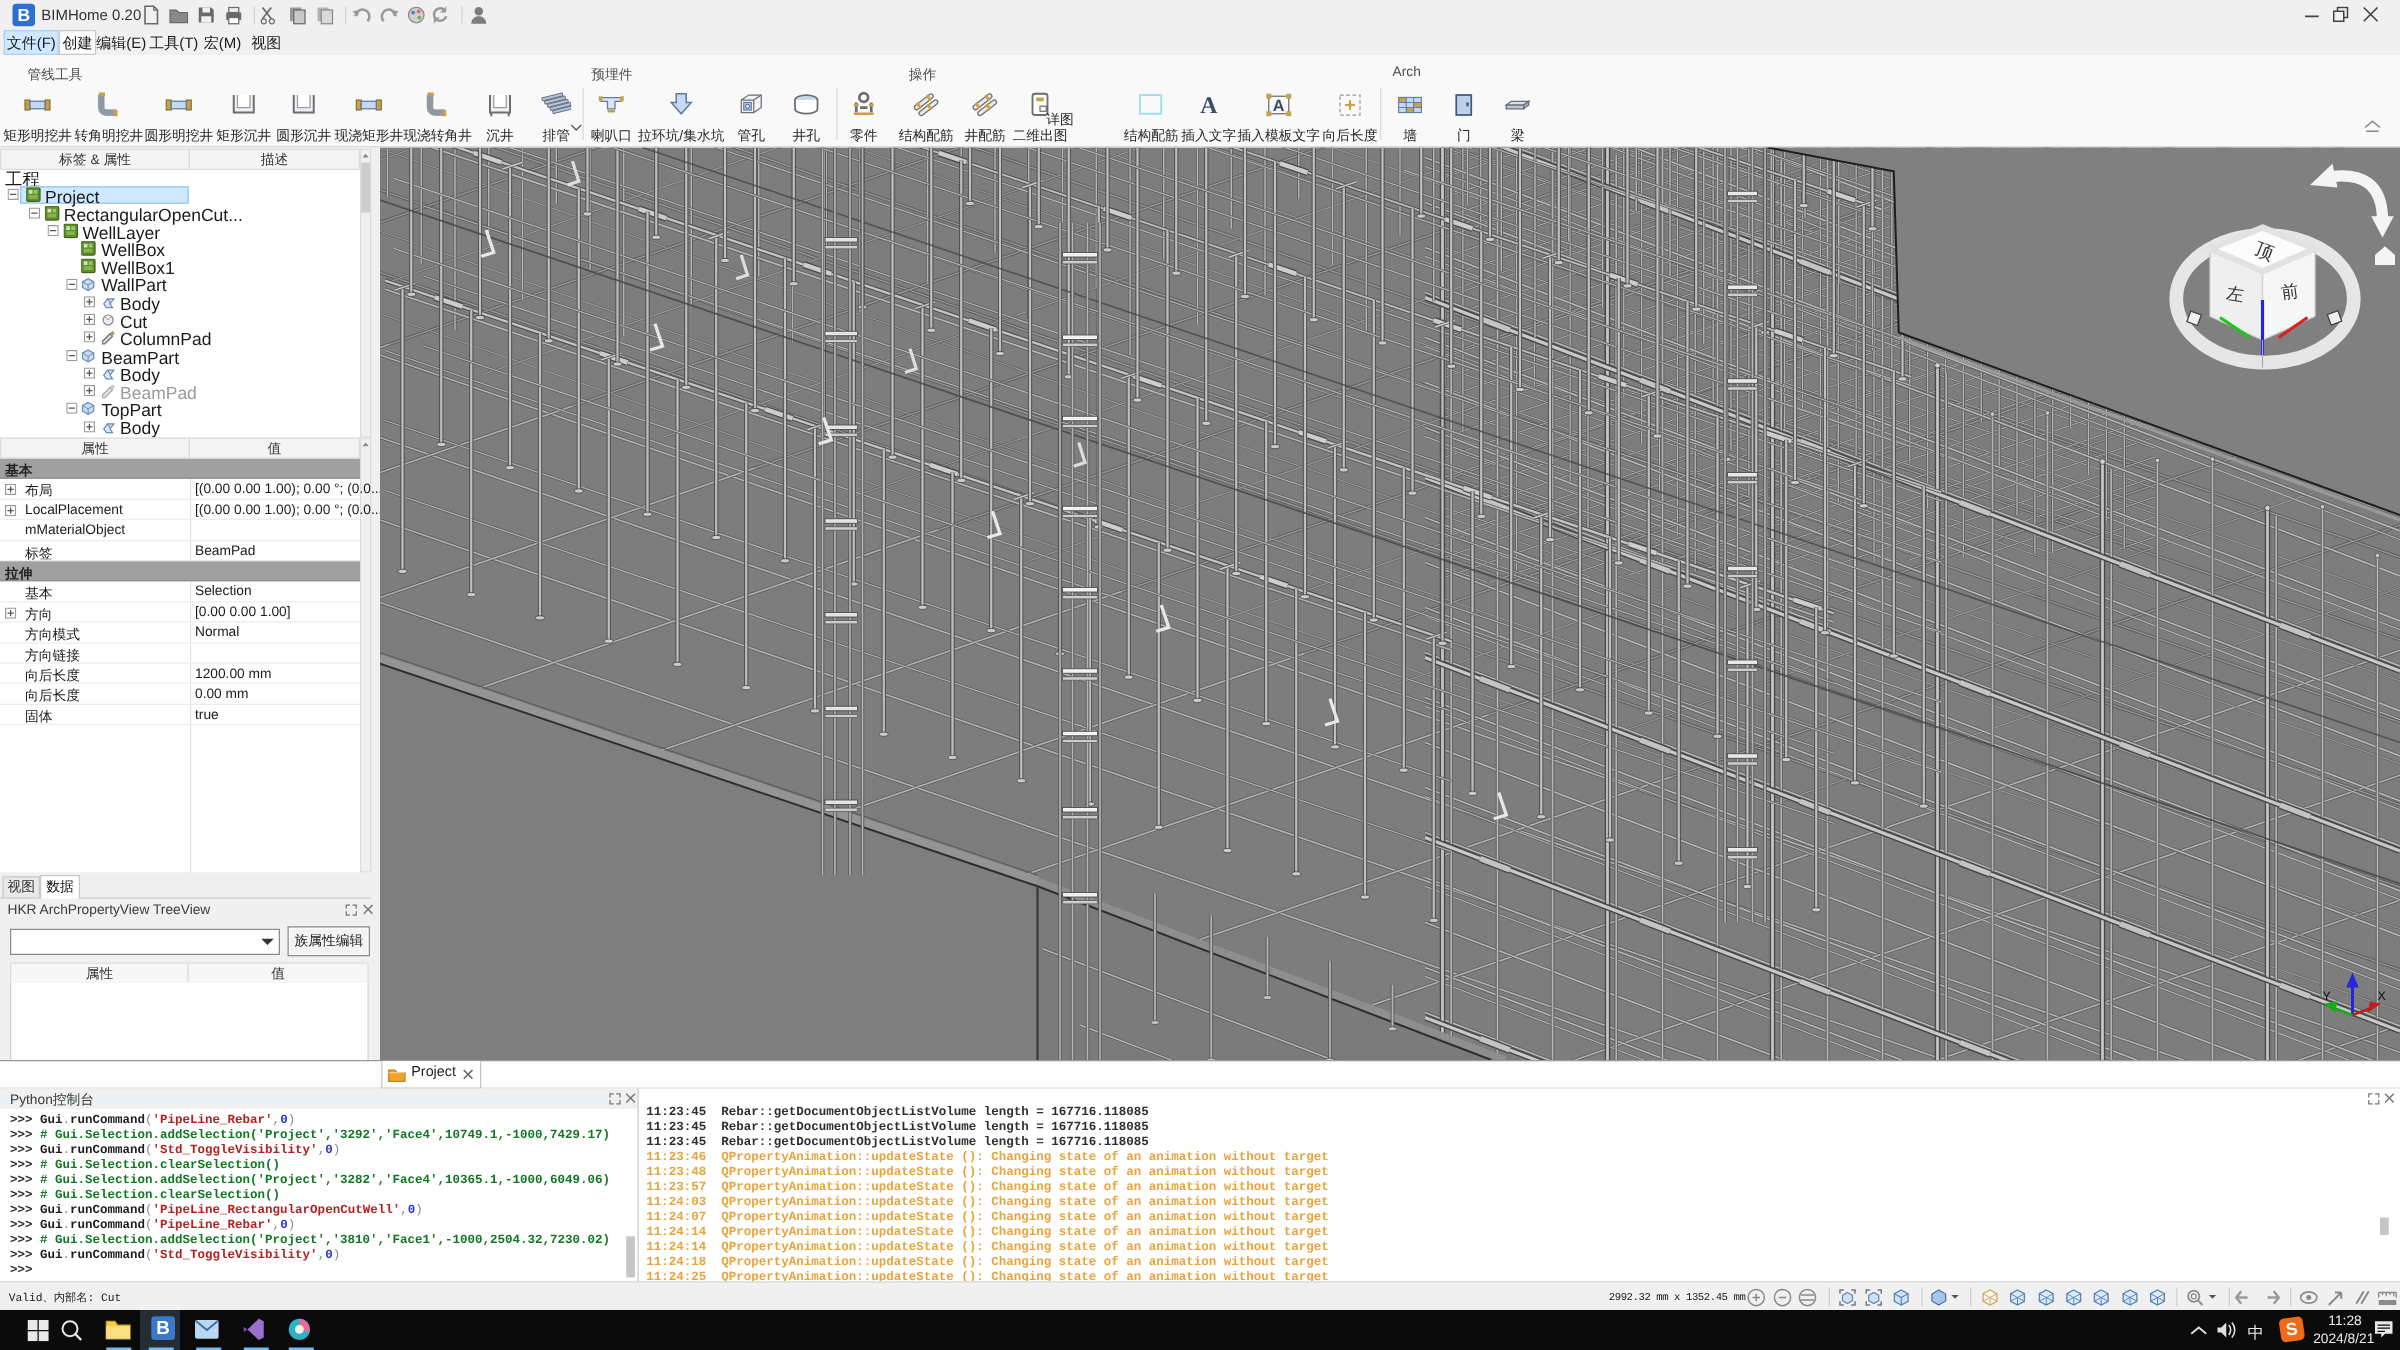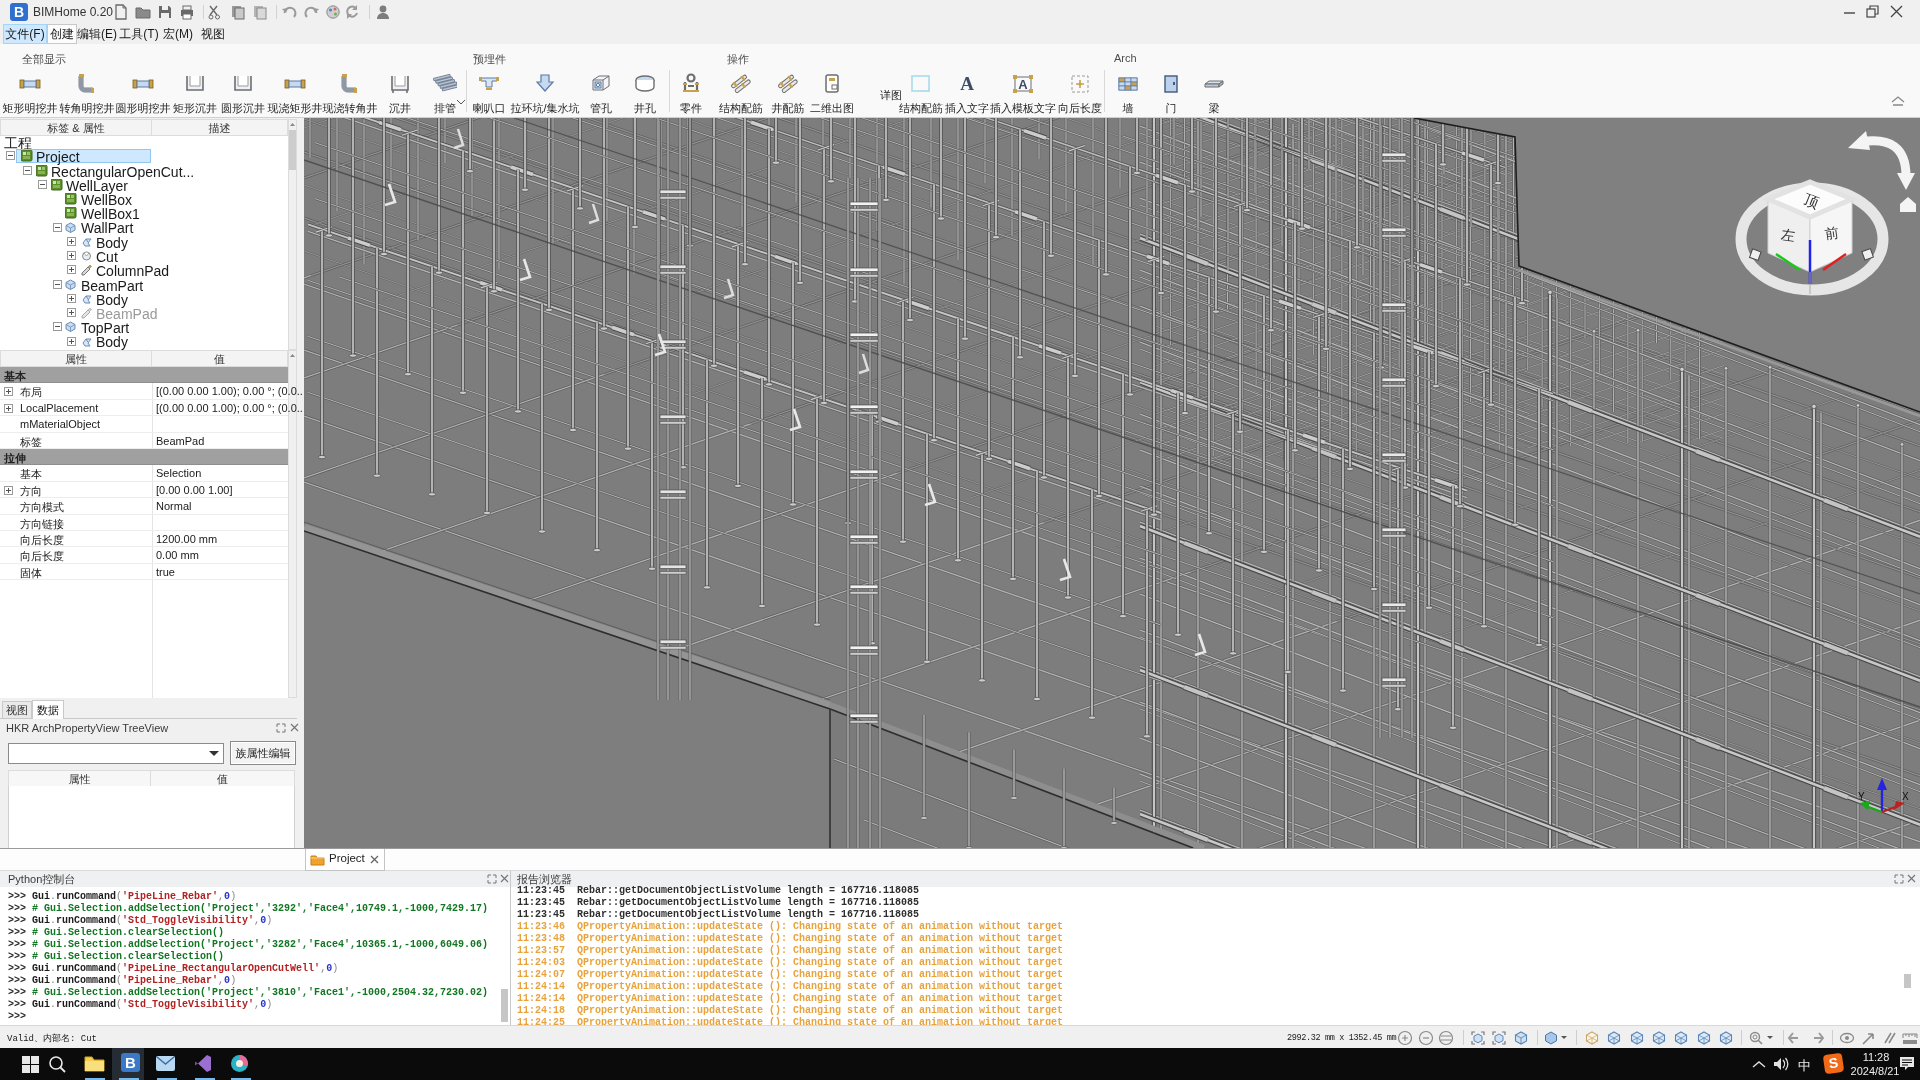--- a/index.html
+++ b/index.html
@@ -101,21 +101,21 @@
     </div>
 <div id="menubar">
       <div class="menuitem" style="left:3px;width:44px;background:#cde8ff;border:1px solid #a5d4f5;line-height:18px;">文件(F)</div>
       <div class="menuitem" style="left:47px;width:30px;background:#fcfcfc;border:1px solid #c8c8c8;line-height:18px;">创建</div>
       <div class="menuitem" style="left:77px;width:40px;">编辑(E)</div>
       <div class="menuitem" style="left:119px;width:40px;">工具(T)</div>
       <div class="menuitem" style="left:160px;width:36px;">宏(M)</div>
       <div class="menuitem" style="left:198px;width:30px;">视图</div>
     </div>
 <div id="ribbon">
-      <div class="grouplabel" style="left:22px">全部显示</div>
+      <div class="grouplabel" style="left:22px">管线工具</div>
       <div class="grouplabel" style="left:473px">预埋件</div>
       <div class="grouplabel" style="left:727px">操作</div>
       <div class="grouplabel" style="left:1114px">Arch</div>
       <div class="ribsep" style="left:466px"></div>
       <div class="ribsep" style="left:669px"></div>
       <div class="ribsep" style="left:1104px"></div>
       <svg class="abs" style="left:18px;top:28px" width="24" height="24">
         <rect x="2" y="8" width="4" height="8" fill="#c8a24a" stroke="#7a5c20" stroke-width="0.8"></rect>
         <rect x="18" y="8" width="4" height="8" fill="#c8a24a" stroke="#7a5c20" stroke-width="0.8"></rect>
         <rect x="6" y="9" width="12" height="6" fill="#c6d9f0" stroke="#5b7ba6"></rect>
@@ -269,21 +269,21 @@
         <rect x="6" y="4" width="12" height="16" fill="#bcd2ec" stroke="#41597a" stroke-width="1.4"></rect>
         <rect x="14" y="10" width="2" height="3" fill="#41597a"></rect>
       </svg>
       <div class="riblabel" style="left:1111px;width:120px">门</div>
       <svg class="abs" style="left:1202px;top:28px" width="24" height="24">
         <path d="M3 12l4-3h14l-4 3z" fill="#d7e2ef" stroke="#6e6e6e"></path>
         <path d="M3 12h14v3H3z" fill="#b9c8da" stroke="#6e6e6e"></path>
         <path d="M17 12l4-3v3l-4 3z" fill="#9fb2c8" stroke="#6e6e6e"></path>
       </svg>
       <div class="riblabel" style="left:1154px;width:120px">梁</div>
-      <div class="riblabel" style="left:869px;top:44px;width:44px">详图</div>
+      <div class="riblabel" style="left:826px;top:44px;width:44px">详图</div>
       <svg class="abs" style="left:893px;top:92px" width="12" height="8">
         <path d="M1 1.5l5 5 5-5z" fill="#444"></path>
       </svg>
       <svg class="abs" style="left:455px;top:54px" width="14" height="8">
         <path d="M2 2l4 4 4-4" stroke="#555" fill="none"></path>
       </svg>
       <svg class="abs" style="left:1890px;top:50px" width="18" height="12">
         <path d="M2 8l6-5 6 5M3 11h10" stroke="#888" fill="none" stroke-width="1.3"></path>
       </svg>
     </div>
@@ -2074,23 +2074,20 @@
         <span style="position:absolute;left:8px;top:1px">Python控制台</span>
       </div>
       <svg class="abs" style="left:487px;top:3px" width="10" height="10">
         <g fill="none" stroke="#777">
           <path d="M1 4V1h3M6 1h3v3M9 6v3H6M4 9H1V6"></path>
         </g>
       </svg>
       <svg class="abs" style="left:500px;top:3px" width="9" height="9">
         <path d="M1 1l7 7M8 1l-7 7" stroke="#777" stroke-width="1.2"></path>
       </svg>
-      <div class="conhdr" style="left:511px;width:1409px">
-        <span style="position:absolute;left:6px;top:1px">报告浏览器</span>
-      </div>
       <svg class="abs" style="left:1894px;top:3px" width="10" height="10">
         <g fill="none" stroke="#777">
           <path d="M1 4V1h3M6 1h3v3M9 6v3H6M4 9H1V6"></path>
         </g>
       </svg>
       <svg class="abs" style="left:1907px;top:3px" width="9" height="9">
         <path d="M1 1l7 7M8 1l-7 7" stroke="#777" stroke-width="1.2"></path>
       </svg>
       <div class="abs" style="left:510px;top:0px;width:1px;height:154px;background:#c9c9c9"></div>
       <div id="pyclip">

